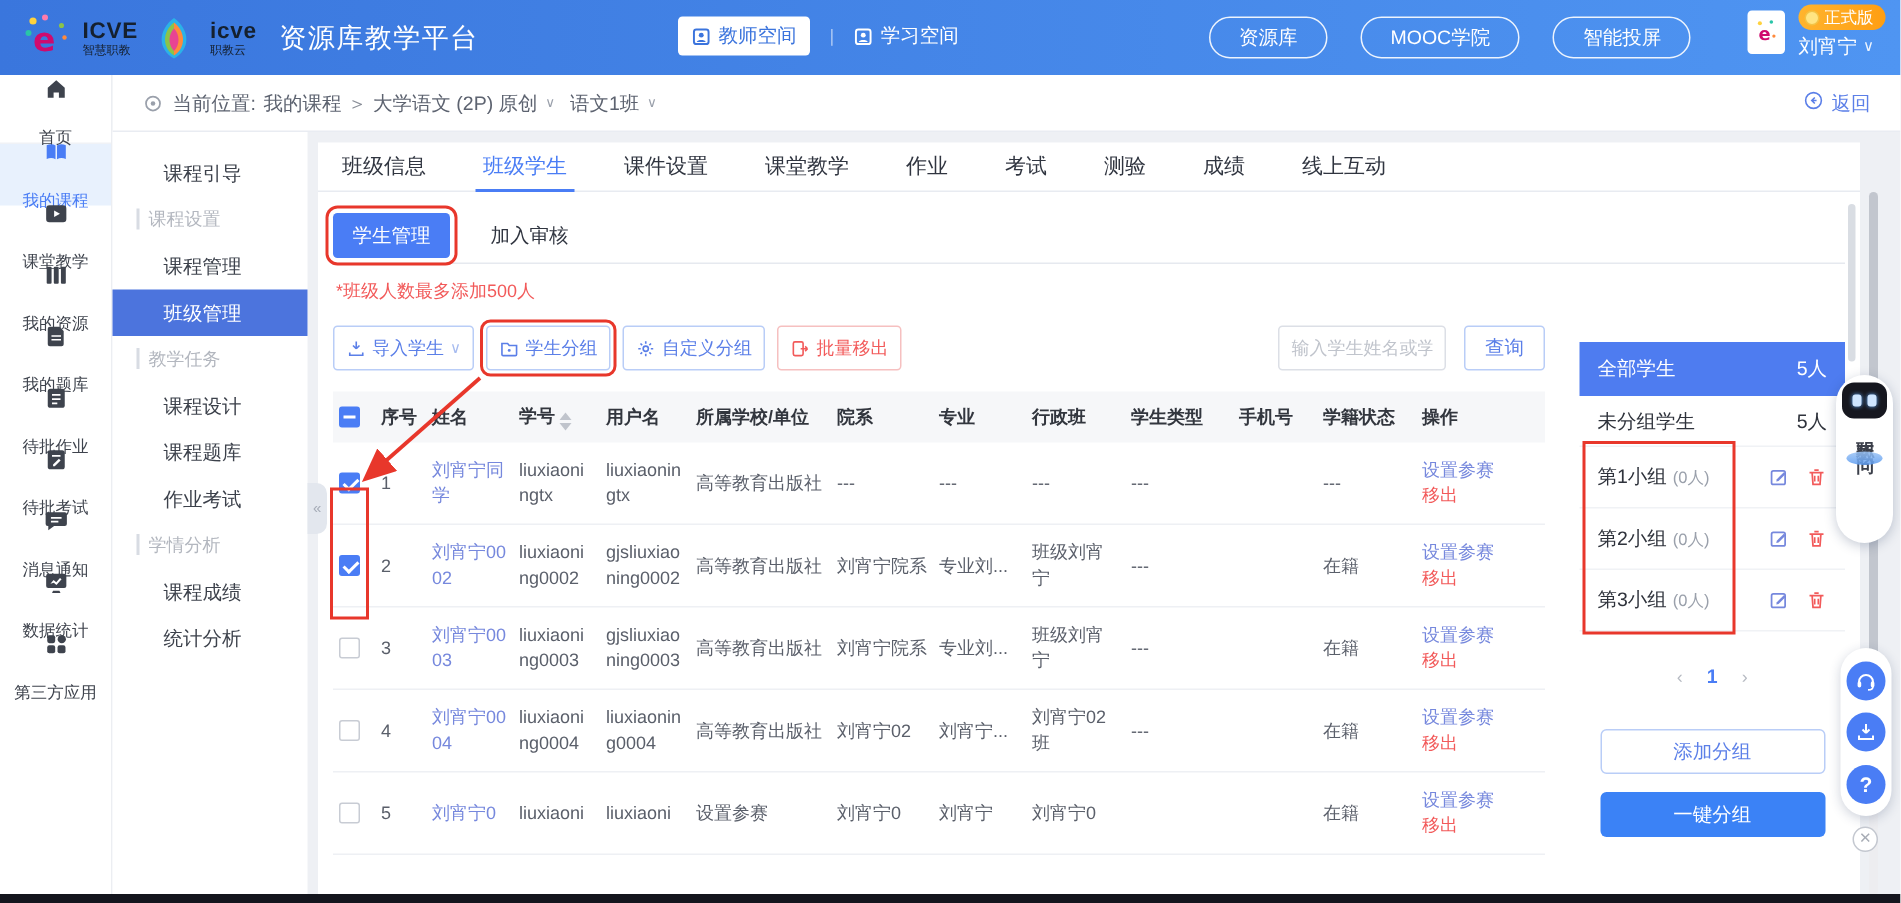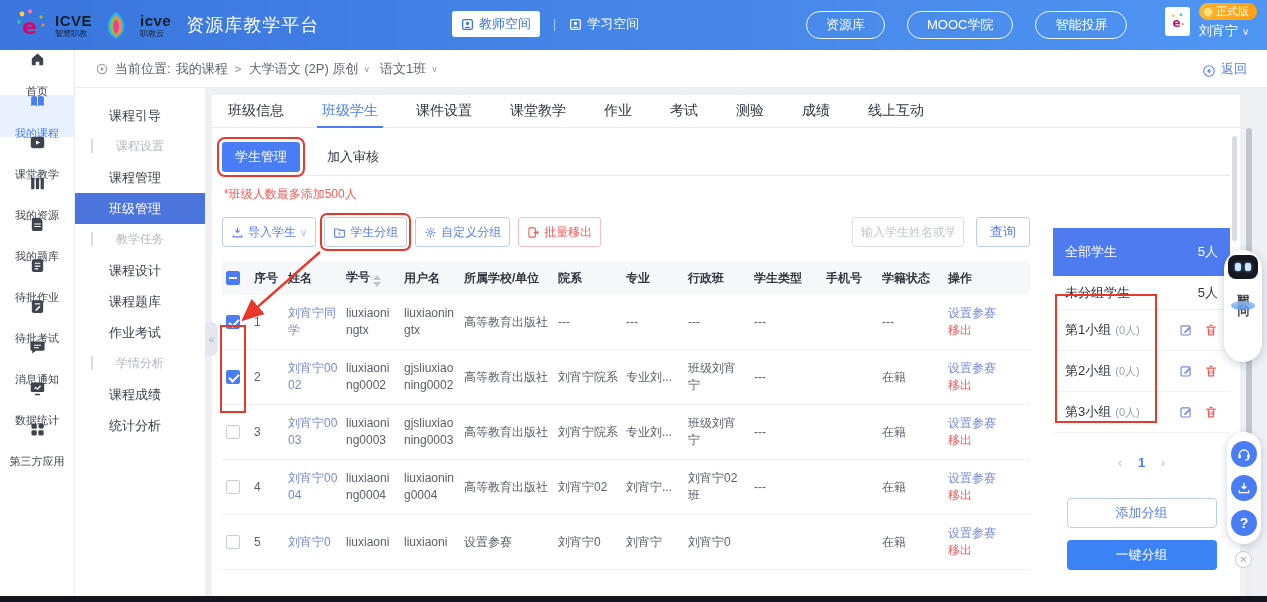--- a/index.html
+++ b/index.html
@@ -24,33 +24,33 @@
   .avatar{width:25px;height:29px;background:#fff;border-radius:3px;display:flex;align-items:center;justify-content:center;}
   .usercol{display:flex;flex-direction:column;align-items:flex-start;gap:2px;}
   .ver-badge{display:flex;align-items:center;gap:3px;background:linear-gradient(90deg,#ffb42e,#ff9e12);border-radius:9px;padding:1px 8px 1px 4px;font-size:11px;color:#fff;}
   .medal{width:10px;height:10px;border-radius:50%;background:#ffe482;border:1.5px solid #f3c244;}
   .username{font-size:13px;color:#fff;display:flex;align-items:center;gap:4px;}
   .caret{font-size:10px;opacity:.9;}
   
   .crumbbar{position:absolute;left:75px;top:50px;width:1192px;height:38px;background:#fff;border-bottom:1px solid #e9ecf2;display:flex;align-items:center;padding:0 20px;font-size:13px;color:#5d6370;z-index:5;}
   .crumbbar .sep{margin:0 4px;color:#8a8f99;}
   .crumb-caret{color:#9aa0ab;font-size:9px;margin:0 10px 0 5px;}
-  .back-link{margin-left:auto;color:#5b7fe8;display:flex;align-items:flex-end;gap:5px;cursor:pointer;}
+  .back-link{margin-left:auto;color:#5b7fe8;display:flex;align-items:flex-start;gap:5px;cursor:pointer;}
   
   .rail{position:absolute;left:0;top:50px;width:75px;height:547px;background:#fff;border-right:1px solid #eceef2;padding-top:5px;z-index:6;}
   .rail-item{height:41px;display:flex;flex-direction:column;align-items:center;justify-content:center;gap:16px;font-size:11px;color:#3e434d;cursor:pointer;}
   .rail-item.first{border-bottom:1px solid #f0f2f6;}
   .rail-item.active{background:#e8f1fd;color:#4a7df5;}
   .rail-icon{width:17px;height:17px;}
   
   .submenu{position:absolute;left:75px;top:88px;width:130px;height:509px;background:#fff;padding-top:12px;font-size:13px;z-index:6;}
   .sm-item{height:31px;line-height:31px;padding-left:34px;color:#3c414b;cursor:pointer;}
   .sm-item.active{background:#4c74dd;color:#fff;}
   .sm-group{height:31px;line-height:31px;padding-left:16px;color:#b3b7bf;font-size:12px;}
-  .sm-group span{border-left:2px solid #d8dce3;padding-left:23px;}
+  .sm-group span{border-left:2px solid #d8dce3;padding-left:6px;}
   .collapse-tab{position:absolute;left:205px;top:322px;width:13px;height:34px;background:#e3e7ee;border-radius:0 7px 7px 0;display:flex;align-items:center;justify-content:center;color:#a7adb8;font-size:10px;cursor:pointer;z-index:7;}
   
   .card{position:absolute;left:212px;top:95px;width:1028px;height:502px;background:#fff;overflow:hidden;z-index:4;}
   .tabs{height:33px;display:flex;gap:38px;padding:0 16px;border-bottom:1px solid #e8ebf1;font-size:14px;}
   .tab{line-height:31px;cursor:pointer;position:relative;color:#303540;}
   .tab.active{color:#4a7df5;}
   .tab.active::after{content:"";position:absolute;left:-5px;right:-5px;bottom:-1px;height:2px;background:#4a7df5;}
   .card-body{padding:10px 10px 0;position:relative;}
   .subtabs{display:flex;align-items:center;height:38px;border-bottom:1px solid #e6e9ef;}
   .subtab-pill{background:#4a7df5;color:#fff;border-radius:3px;padding:6px 13px;font-size:13px;cursor:pointer;outline:2px solid #e8372b;outline-offset:3px;}
@@ -78,21 +78,21 @@
   .cb.on{background:#4a7df5;border-color:#4a7df5;}
   .cb.on::after{content:"";position:absolute;left:4px;top:1px;width:4px;height:8px;border:solid #fff;border-width:0 2px 2px 0;transform:rotate(45deg);}
   .cb.ind{background:#4a7df5;border-color:#4a7df5;}
   .cb.ind::after{content:"";position:absolute;left:2px;top:5px;width:8px;height:2px;background:#fff;}
   .sortgrp{display:inline-flex;flex-direction:column;gap:2px;margin-left:3px;vertical-align:1px;}
   .tri-up{width:0;height:0;border-left:4px solid transparent;border-right:4px solid transparent;border-bottom:5px solid #c0c4cc;}
   .tri-dn{width:0;height:0;border-left:4px solid transparent;border-right:4px solid transparent;border-top:5px solid #c0c4cc;}
   
   .gpanel{width:177px;margin-left:23px;margin-top:25px;font-size:13px;}
   .gp-row{display:flex;justify-content:space-between;align-items:center;padding:0 12px;}
-  .gp-all{background:#4e7cf0;color:#fff;height:48px;cursor:pointer;}
+  .gp-all{background:#4e7cf0;color:#fff;height:36px;cursor:pointer;}
   .gp-ungrouped{height:34px;border-bottom:1px solid #f0f2f5;color:#2f333c;cursor:pointer;}
   .gp-group{height:41px;border-bottom:1px solid #f0f2f5;cursor:pointer;}
   .gp-name{color:#2f333c;}
   .gp-count{color:#9aa0ab;font-size:11px;margin-left:4px;}
   .gp-icons{display:flex;gap:11px;}
   .gp-icons .ic{width:14px;height:14px;cursor:pointer;}
   .gp-pager{margin-top:22px;display:flex;justify-content:center;align-items:center;gap:16px;color:#b6bac2;font-size:12px;}
   .gp-page-num{color:#4a7df5;font-weight:bold;font-size:13px;}
   .gp-add{margin:28px auto 0;display:block;width:150px;height:30px;border:1px solid #b9cdf7;color:#5b7fe8;background:#fff;border-radius:4px;font-size:13px;cursor:pointer;}
   .gp-auto{margin:12px auto 0;display:block;width:150px;height:30px;background:#3b82f6;color:#fff;border:none;border-radius:4px;font-size:13px;cursor:pointer;}

